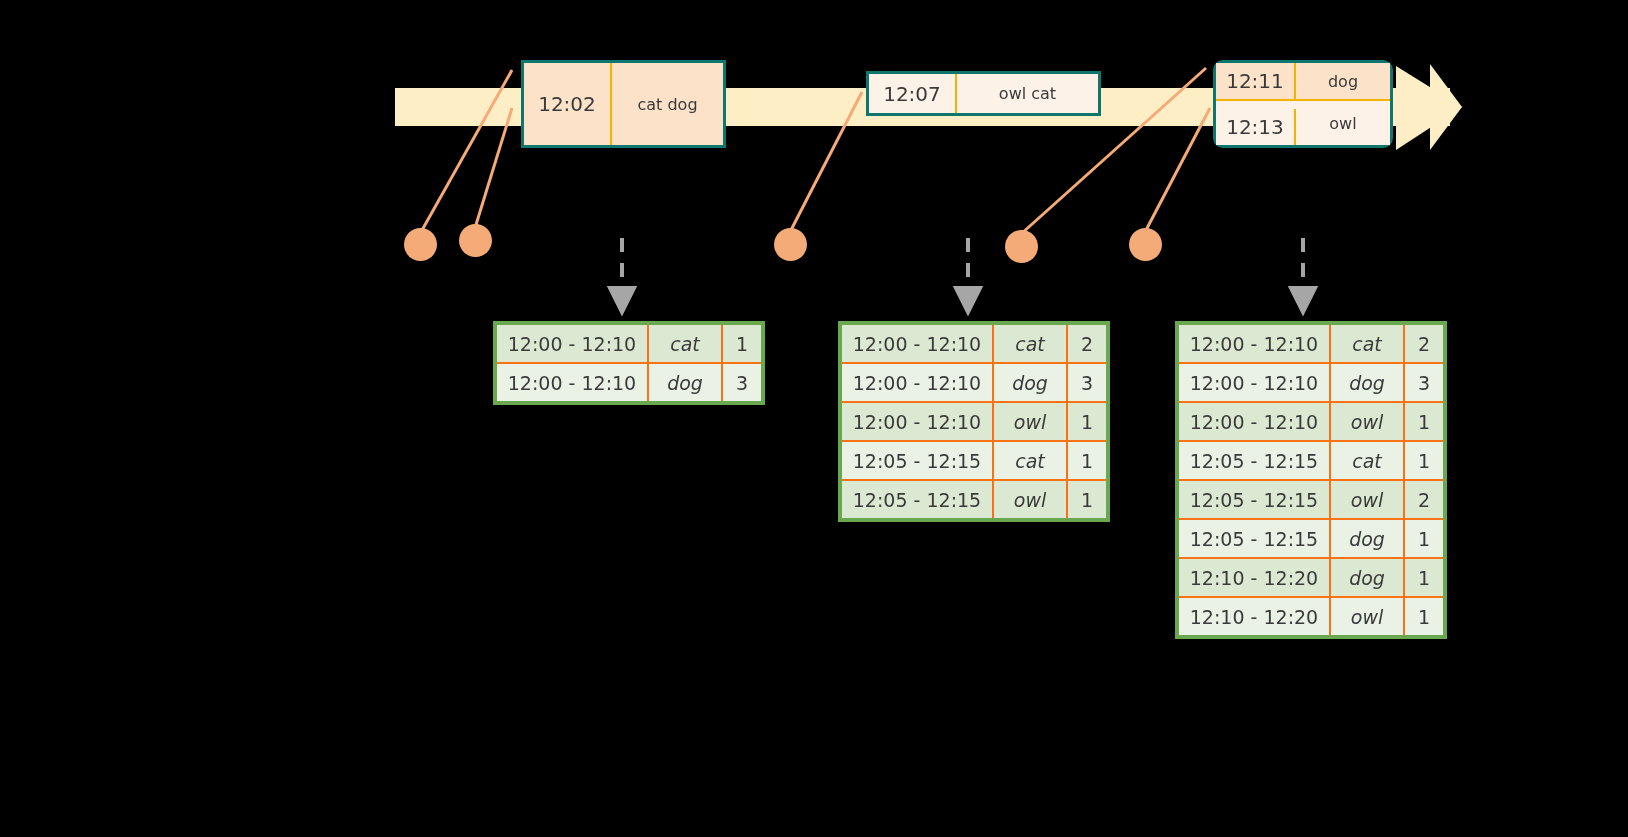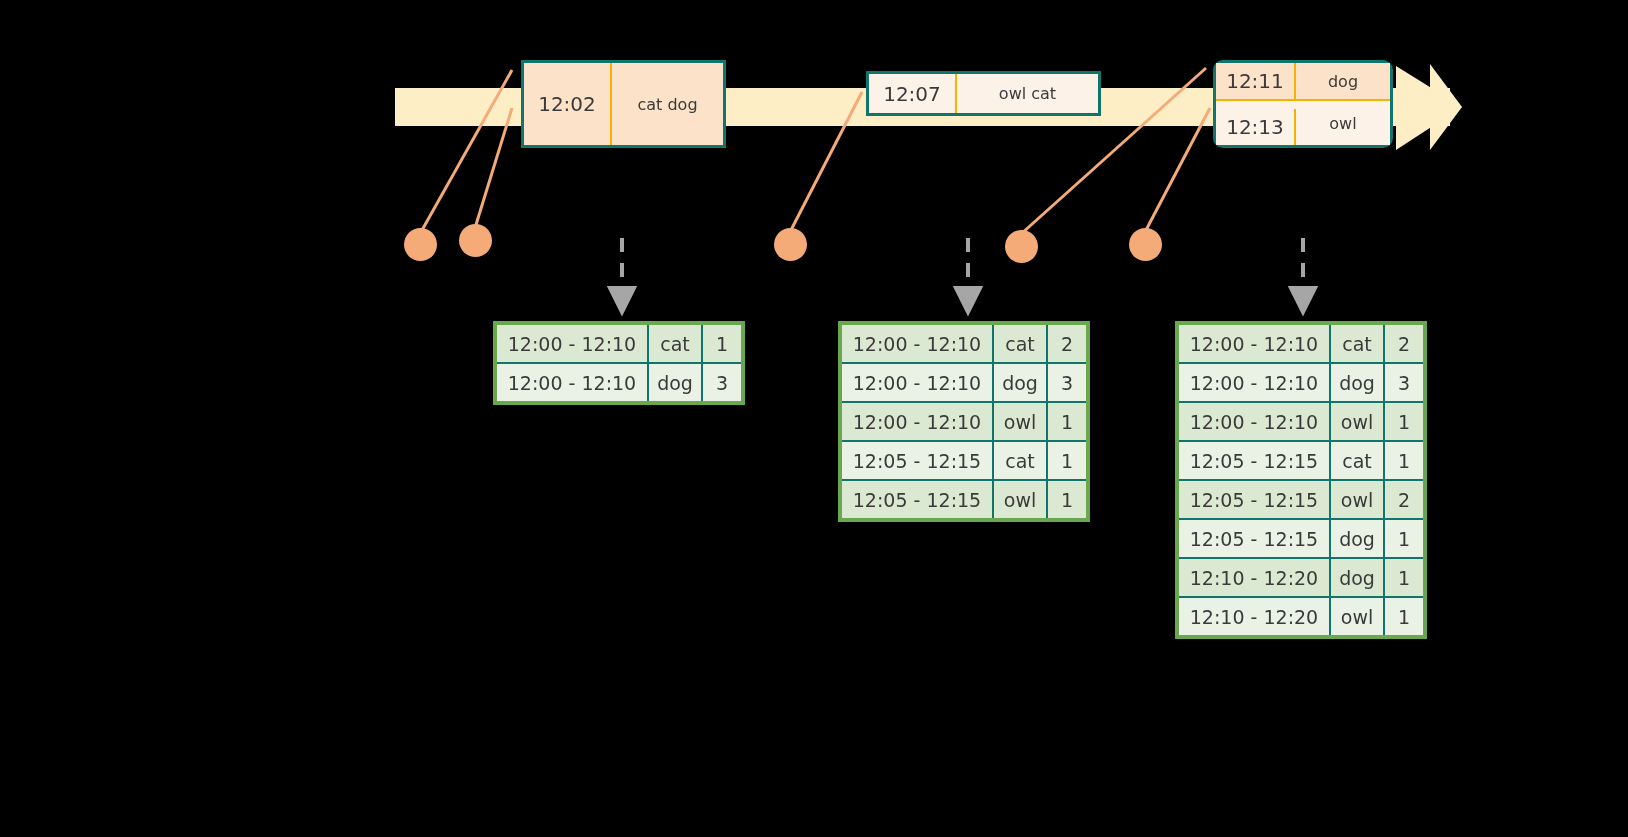--- a/index.html
+++ b/index.html
@@ -26,31 +26,31 @@
     font-size:20px;color:#3a3a3a;white-space:nowrap;
   }
   .evt-payload{
     display:flex;align-items:center;justify-content:center;
     font-size:16px;color:#3a3a3a;white-space:nowrap;flex:1 1 auto;text-align:right;
   }
 
   
   .res-table{
     position:absolute;border:4px solid #6aa84f;box-sizing:border-box;
-    background:#0f766e;display:flex;flex-direction:column;gap:2px;
+    background:#f97316;display:flex;flex-direction:column;gap:2px;
   }
   .res-row{display:flex;gap:2px;height:37px;}
   .res-cell{
     display:flex;align-items:center;justify-content:center;
     font-size:19px;color:#3a3a3a;white-space:nowrap;
   }
   .res-row.shade-a .res-cell{background:#dce9d2;}
   .res-row.shade-b .res-cell{background:#eaf1e5;}
   .c-window{width:150px;}
-  .c-key{width:52px;}
+  .c-key{width:72px;font-style:italic;}
   .c-count{width:38px;}
 
   
   .evt-dot{position:absolute;border-radius:50%;background:#f4ab77;}
 </style>
 </head>
 <body>
 
 <div id="stage">
 

